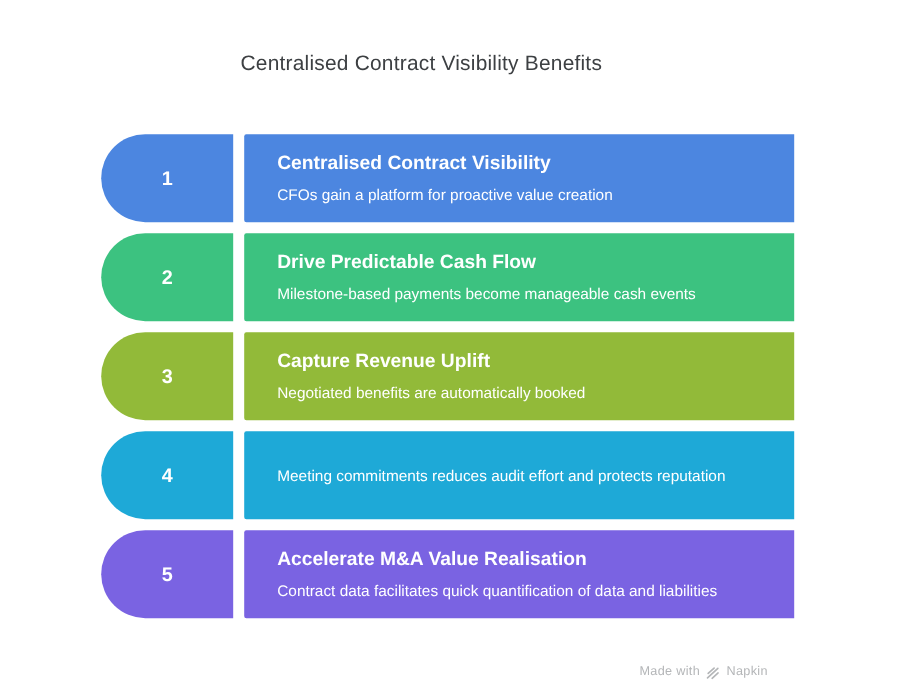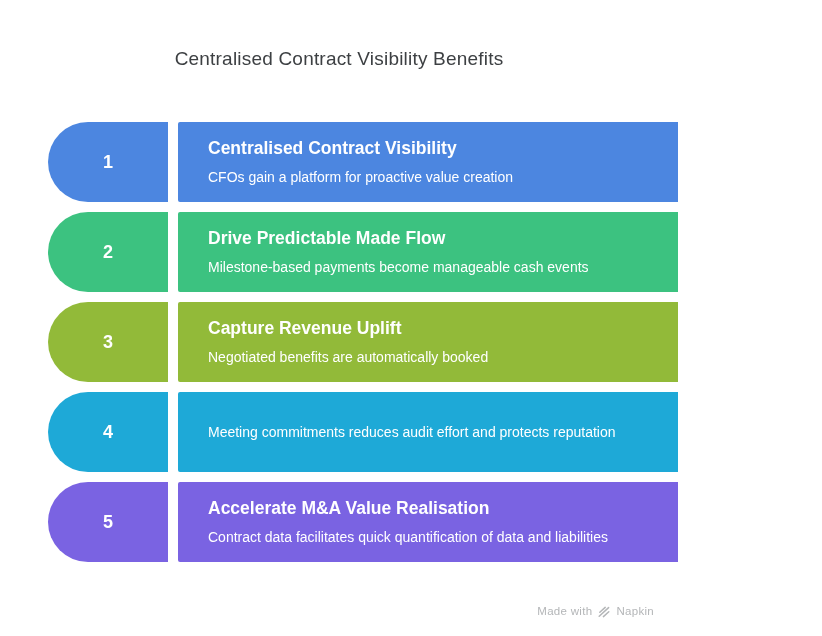--- a/index.html
+++ b/index.html
@@ -7,20 +7,21 @@
     padding: 0;
     background: #ffffff;
     font-family: "Liberation Sans", sans-serif;
   }
   .canvas {
     position: relative;
     width: 678px;
     height: 636px;
     background: #ffffff;
     overflow: hidden;
+    margin-left: 44px;
   }
   .page-title {
     position: absolute;
     top: 48px;
     left: 0;
     width: 100%;
     text-align: center;
     font-size: 19px;
     font-weight: 500;
     letter-spacing: 0.2px;
@@ -110,21 +111,21 @@
         <div class="bar-title">Centralised Contract Visibility</div>
         <div class="bar-subtitle">CFOs gain a platform for proactive value creation</div>
       </div>
     </div>
 
     <div class="row">
       <div class="num-pill" style="background-color: rgb(60, 194, 128);">
         <span>2</span>
       </div>
       <div class="bar" style="background-color: rgb(60, 194, 128);">
-        <div class="bar-title">Drive Predictable Made Flow</div>
+        <div class="bar-title">Drive Predictable Cash Flow</div>
         <div class="bar-subtitle">Milestone-based payments become manageable cash events</div>
       </div>
     </div>
 
     <div class="row">
       <div class="num-pill" style="background-color: rgb(146, 186, 57);">
         <span>3</span>
       </div>
       <div class="bar" style="background-color: rgb(146, 186, 57);">
         <div class="bar-title">Capture Revenue Uplift</div>

